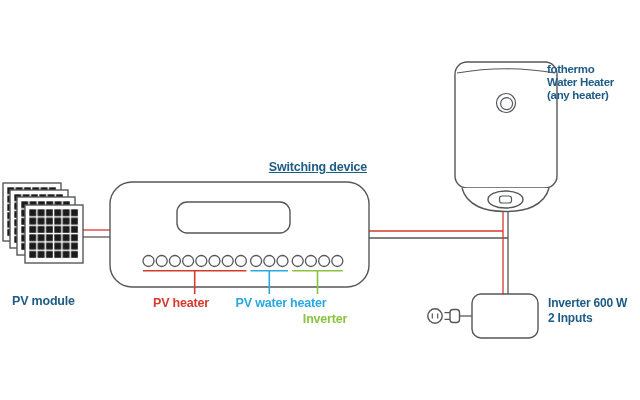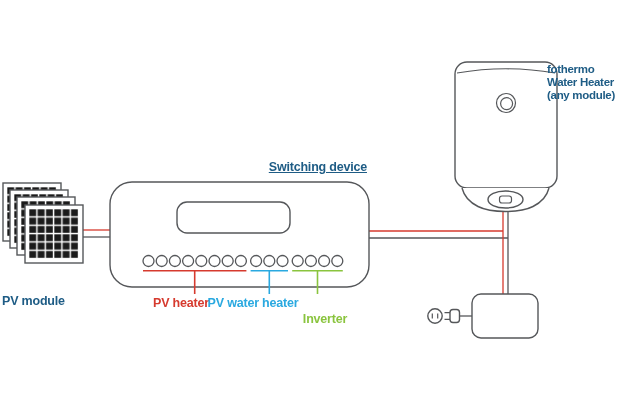--- a/index.html
+++ b/index.html
@@ -8,21 +8,21 @@
     font-family:"Liberation Sans", sans-serif; overflow:hidden;
   }
   .canvas svg { position:absolute; left:0; top:0; }
   .lbl {
     position:absolute; font-weight:700; font-size:12px; letter-spacing:-0.2px;
     color:#1e5c85; white-space:nowrap; line-height:13px;
   }
   .lbl.center { transform:translateX(-50%); }
   .lbl.right  { transform:translateX(-100%);text-decoration:underline; }
   .lbl.red   { color:#d63a2e; }
-  .lbl.blue  { color:#2aa9e0; }
+  .lbl.blue  { color:#2aa9e0;margin-left:28px; }
   .lbl.green { color:#8ac43e; }
   .outline { fill:#ffffff; stroke:#55575a; stroke-width:1.4; }
   .wire-red  { stroke:#d63a2e; stroke-width:1.3; fill:none; }
   .wire-gray { stroke:#55575a; stroke-width:1.3; fill:none; }
   .thin { fill:none; stroke:#55575a; stroke-width:1.2; }
   .terminal { fill:#ffffff; stroke:#55575a; stroke-width:1.3; }
 </style>
 </head>
 <body>
 
@@ -108,27 +108,31 @@
       <circle cx="435" cy="316" r="7.2" class="outline"></circle>
       <path d="M432.3,313.5 V318.5 M437.7,313.5 V318.5" class="thin"></path>
     </g>
     <g>
       <path d="M450,312.7 H444.5 M450,319.3 H444.5" class="thin"></path>
       <rect x="450" y="309.5" width="9.5" height="13" rx="3" class="outline"></rect>
       <path d="M459.5,316 H472" class="wire-gray"></path>
     </g>
   </svg>
 
-  <div class="lbl" style="left:2px; top:295px; font-size:12.5px;">PV module</div>
+  <div class="lbl" style="left:12px; top:295px; font-size:12.5px;">PV module</div>
 
   <div class="lbl right" style="left:367px; top:161px; font-size:12.5px;">Switching device</div>
 
   <div class="lbl center red" style="left:181px; top:297px; font-size:12.5px;">PV heater</div>
   <div class="lbl center blue" style="left:253px; top:297px; font-size:12.5px;">PV water heater</div>
   <div class="lbl center green" style="left:325px; top:297px; font-size:12.5px;margin-top:16px;">Inverter</div>
 
   <div class="lbl" style="left:547px; top:63px; font-size:11.5px; letter-spacing:-0.3px;">
     <div>fothermo</div>
     <div>Water Heater</div>
-    <div>(any module)</div>
+    <div>(any heater)</div>
   </div>
 
+  <div class="lbl" style="left:548px; top:296px; font-size:12px; line-height:15px;">
+    <div>Inverter 600 W</div>
+    <div>2 Inputs</div>
+  </div>
 </div>
 
 </body></html>

